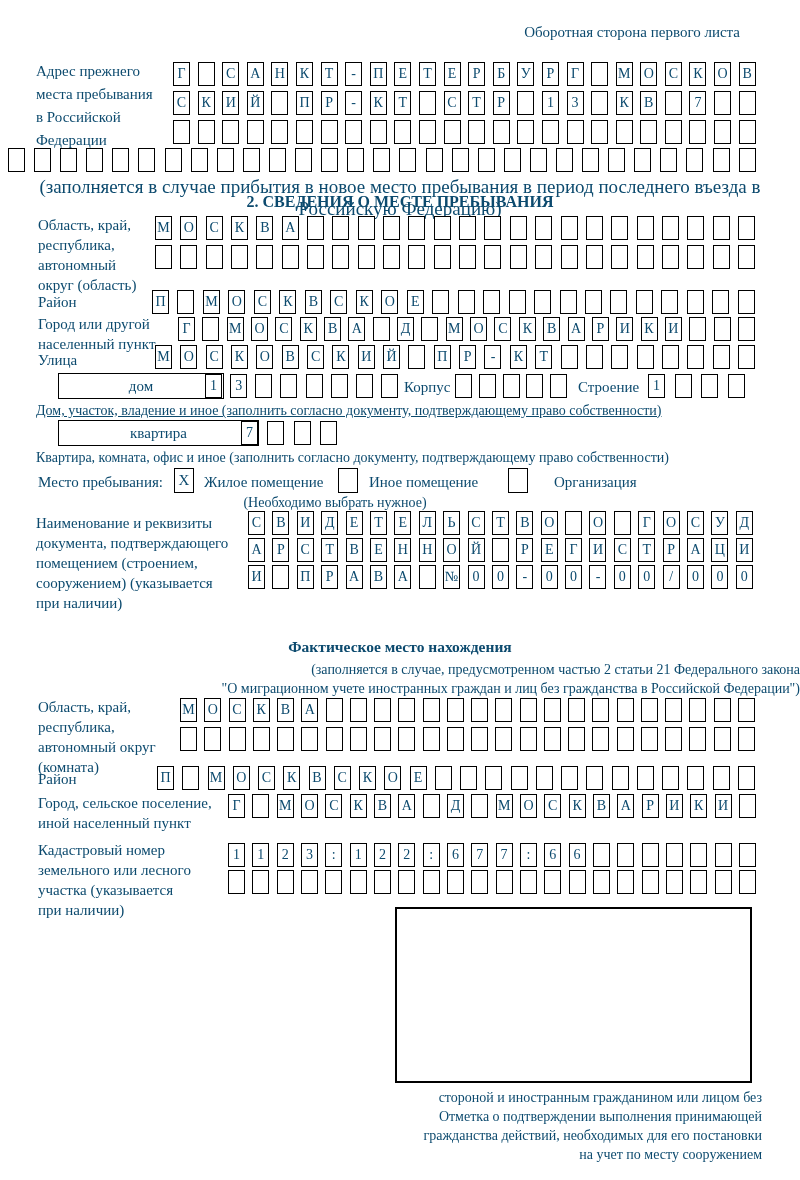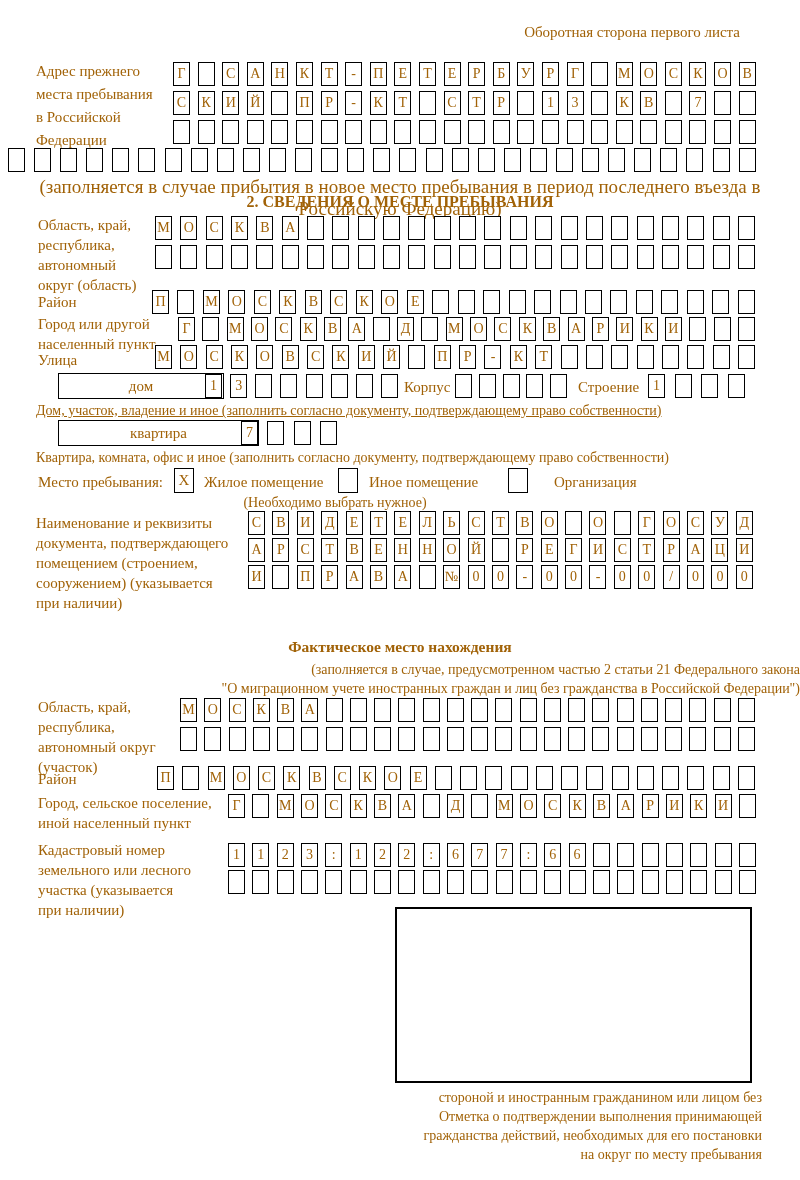--- a/index.html
+++ b/index.html
@@ -1,19 +1,19 @@
 <!DOCTYPE html>
 <html><head>
 <meta charset="utf-8">
 <style>
   * { margin:0; padding:0; box-sizing:border-box; }
   html,body { background:#ffffff; }
   .page {
     position:relative; width:800px; height:1180px; background:#ffffff;
-    color:#a16207; font-family:"Liberation Serif","DejaVu Serif",serif;
+    color:#0c4a6e; font-family:"Liberation Serif","DejaVu Serif",serif;
     font-size:15px; overflow:hidden;
   }
   .abs { position:absolute; }
   .cellrow { position:absolute; display:flex; justify-content:space-between; }
   .cell {
     width:17px; height:24px; border:1.6px solid #000; background:#fff;
     display:inline-flex; align-items:center; justify-content:center;
     font-size:14px; line-height:1; flex:0 0 auto;
   }
   .widebox {
@@ -429,21 +429,21 @@
   <div class="heading" style="top:638px; font-size:15.5px;">Фактическое место нахождения</div>
   <div class="abs centerlines" style="left:0; top:660px; width:800px; font-size:14px; line-height:19px;">
       <div>(заполняется в случае, предусмотренном частью 2 статьи 21 Федерального закона</div>
       <div>"О миграционном учете иностранных граждан и лиц без гражданства в Российской Федерации")</div>
     </div>
 
   <div class="label" style="left:38px; top:697px;">
       <div>Область, край,</div>
       <div>республика,</div>
       <div>автономный округ</div>
-      <div>(участок)</div>
+      <div>(комната)</div>
     </div>
   <div class="cellrow" style="left:180px; top:698px; width:575px;">
       <span class="cell">М</span>
       <span class="cell">О</span>
       <span class="cell">С</span>
       <span class="cell">К</span>
       <span class="cell">В</span>
       <span class="cell">А</span>
       <span class="cell"></span>
       <span class="cell"></span>
@@ -601,16 +601,16 @@
       <span class="cell"></span>
       <span class="cell"></span>
       <span class="cell"></span>
     </div>
 
   <div class="stampbox" style="left:395px; top:907px; width:357px; height:176px;"></div>
   <div class="abs centerlines" style="left:390px; top:1088px; width:372px; font-size:14px; line-height:19px;">
       <div>стороной и иностранным гражданином или лицом без</div>
       <div>Отметка о подтверждении выполнения принимающей</div>
       <div>гражданства действий, необходимых для его постановки</div>
-      <div>на округ по месту пребывания</div>
+      <div>на учет по месту сооружением</div>
     </div>
 
 </div>
 
 </body></html>

